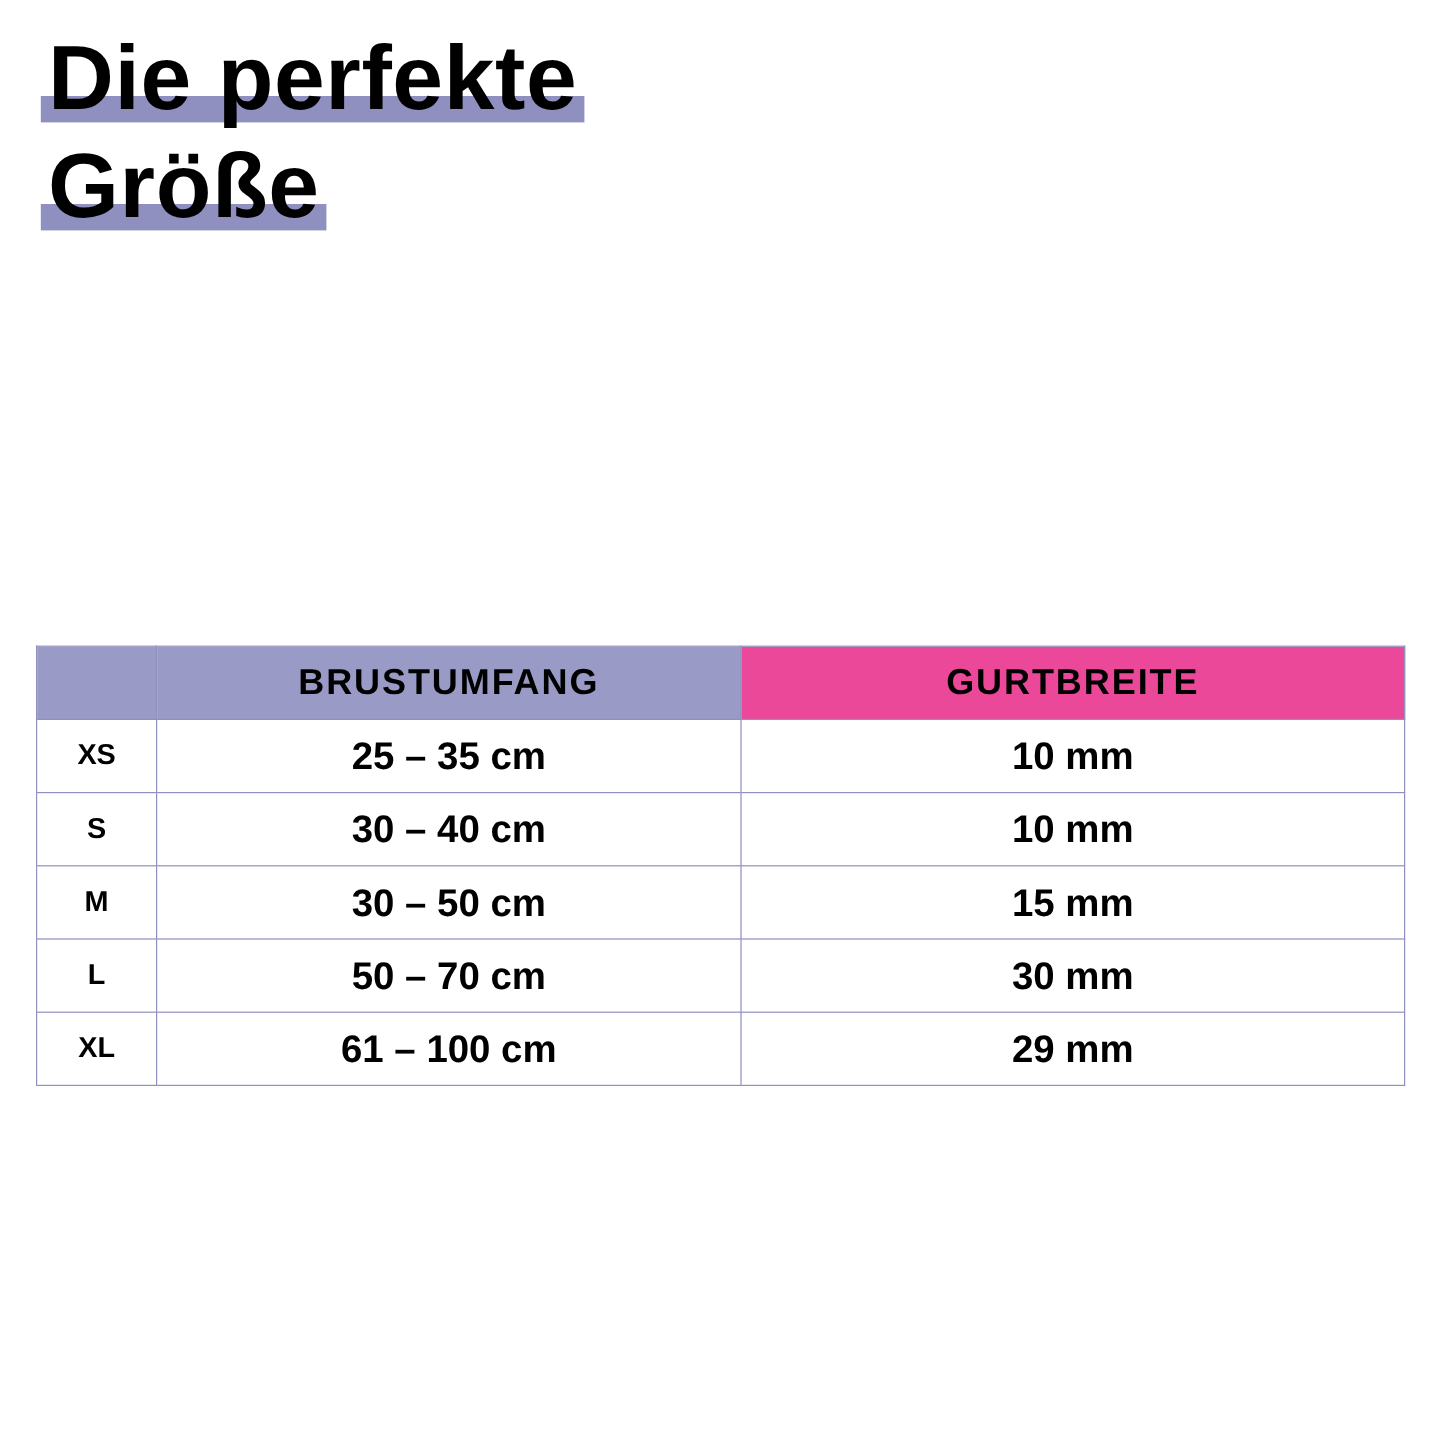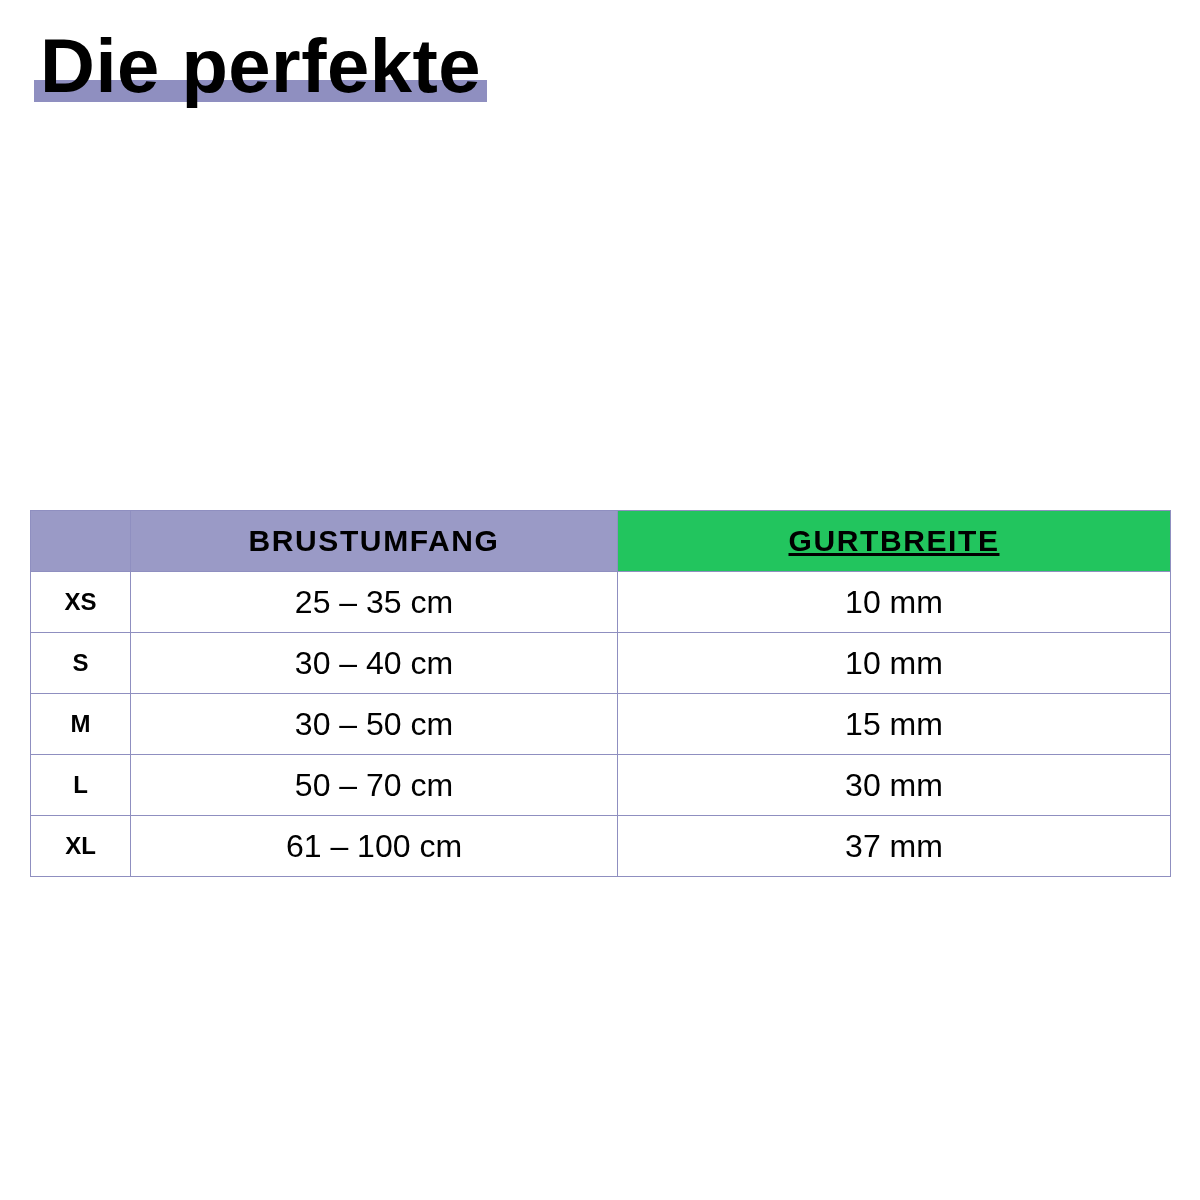--- a/index.html
+++ b/index.html
@@ -53,20 +53,21 @@
   .size-table-wrap {
     position: absolute;
     left: 30px;
     top: 510px;
     width: 1140px;
   }
   table.size-table {
     border-collapse: collapse;
     width: 1140px;
     table-layout: fixed;
+    margin-top: 28px;
   }
   table.size-table th,
   table.size-table td {
     border: 1px solid #8f8fc0;
     height: 60px;
     padding: 0;
     text-align: center;
     vertical-align: middle;
     font-size: 30px;
     color: #000;
@@ -81,39 +82,42 @@
     letter-spacing: 1.6px;
   }
   thead th.corner {
     background: #9a9ac6;
     border-right-color: #8f8fc0;
   }
   thead th.chest-head {
     background: #9a9ac6;
   }
   thead th.width-head {
-    background: #22c55e;
-    text-decoration: underline;
+    background: #ec4899;
   }
   tbody td.size-cell {
     font-weight: bold;
     font-size: 24px;
   }
   tbody td.value-cell {
-    font-weight: normal;
+    font-weight: bold;
     font-size: 32px;
   }
 </style>
 </head>
 <body>
 
 <div class="title-block">
   <div class="title-line">
     <span class="hl"></span>
     <span class="txt">Die perfekte</span>
+  </div>
+  <div class="title-line">
+    <span class="hl"></span>
+    <span class="txt">Größe</span>
   </div>
 </div>
 
 <div class="size-table-wrap">
   <table class="size-table">
     <colgroup>
       <col class="col-size">
       <col class="col-chest">
       <col class="col-width">
     </colgroup>
@@ -141,17 +145,17 @@
         <td class="value-cell">15 mm</td>
       </tr>
       <tr>
         <td class="size-cell">L</td>
         <td class="value-cell">50 – 70 cm</td>
         <td class="value-cell">30 mm</td>
       </tr>
       <tr>
         <td class="size-cell">XL</td>
         <td class="value-cell">61 – 100 cm</td>
-        <td class="value-cell">37 mm</td>
+        <td class="value-cell">29 mm</td>
       </tr>
     </tbody>
   </table>
 </div>
 
 </body></html>

